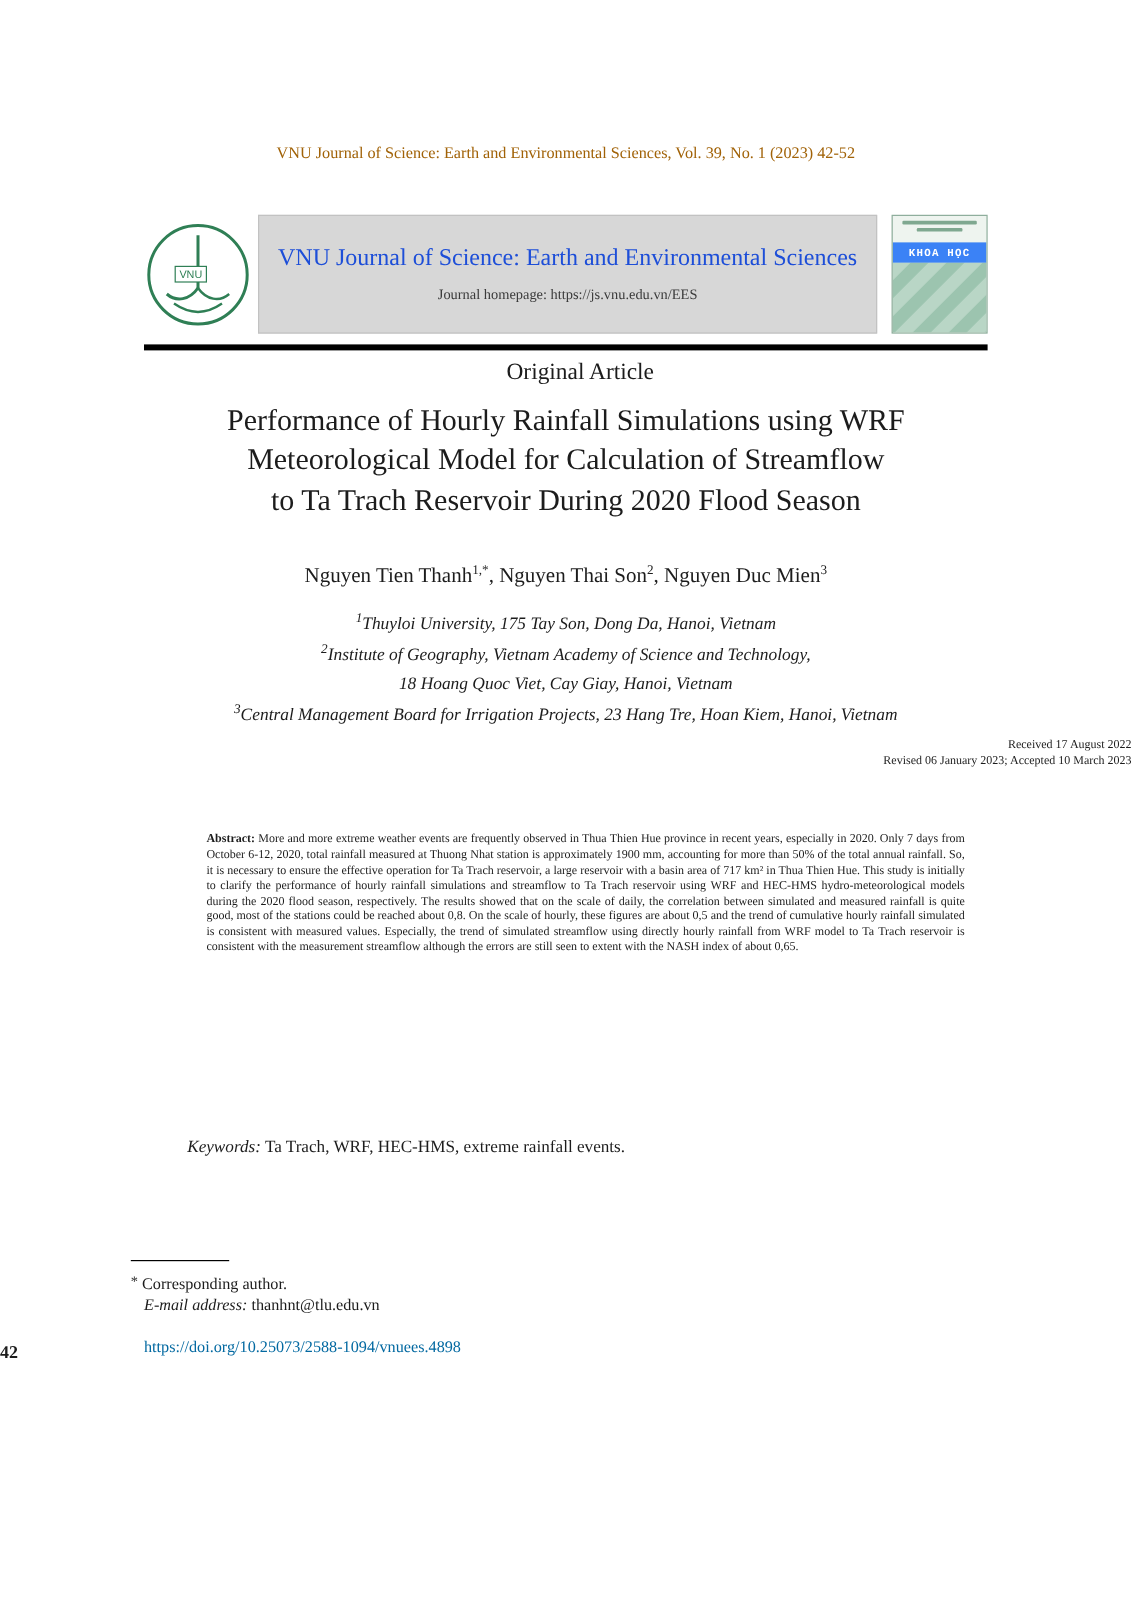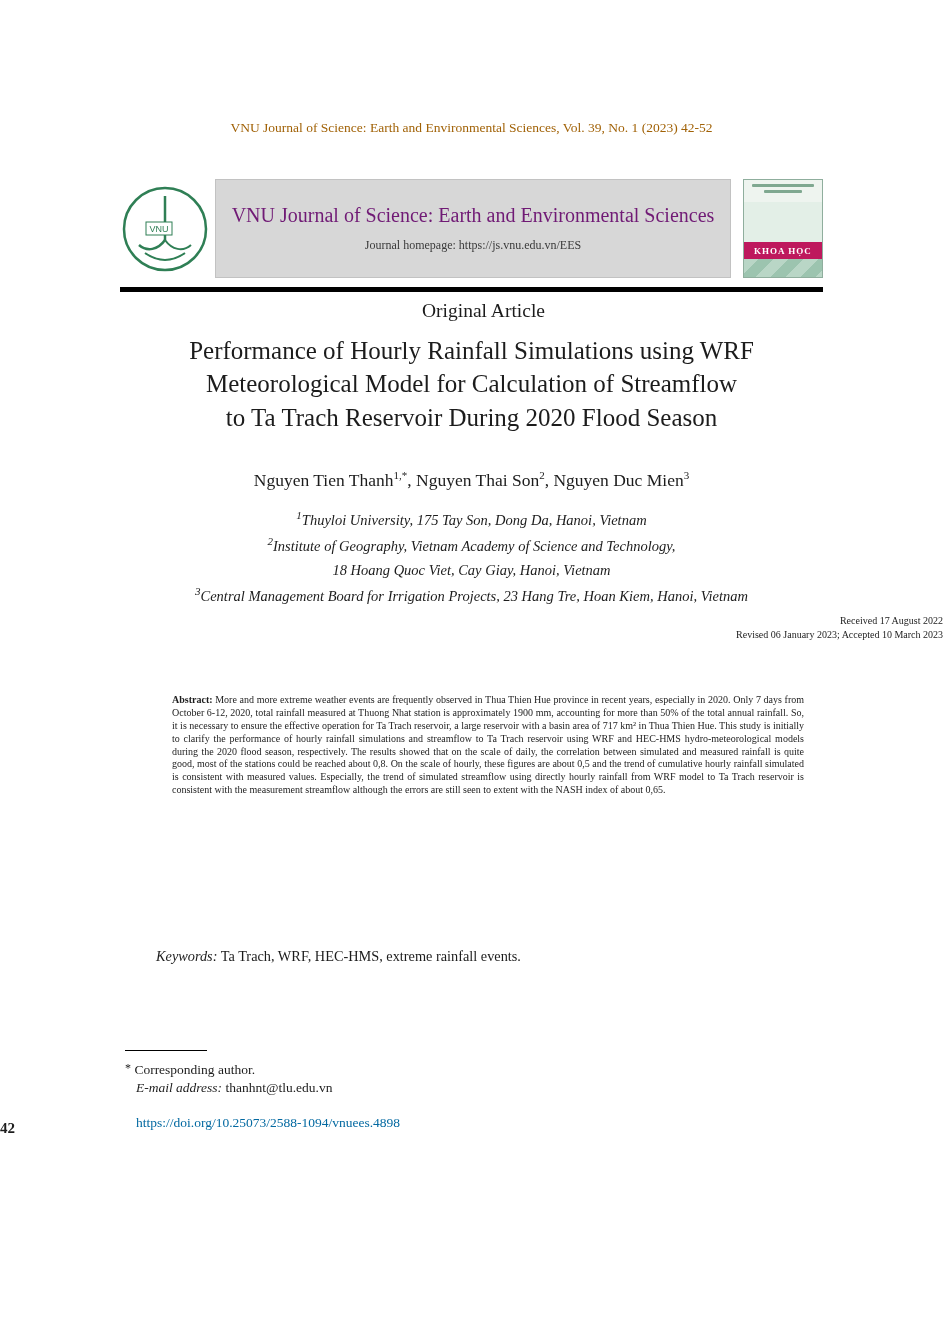--- a/index.html
+++ b/index.html
@@ -22,36 +22,35 @@
   .banner {
     position: absolute; top: 179px; left: 120px; width: 703px; height: 99px;
     display: flex; align-items: center;
   }
   .logo-wrap { width: 95px; height: 99px; display: flex; align-items: center; }
   .masthead {
     width: 516px; height: 99px; background: #d7d7d7; border: 1px solid #c2c2c2;
     display: flex; flex-direction: column; align-items: center; justify-content: center;
     gap: 11px;
   }
-  .masthead-title { font-size: 20px; color: #701a75; }
+  .masthead-title { font-size: 20px; color: #1d4ed8; }
   .masthead-home { font-size: 12px; color: #3a3a3a; }
   .cover {
     margin-left: auto; width: 80px; height: 99px;
     border: 1px solid #8fae9d; background: #dcead f;
     display: flex; flex-direction: column; overflow: hidden; background: #e3efe7;
   }
   .cover-top { height: 22px; background: #eef4ef; padding: 4px 8px 0 8px; }
   .cover-top .tline { height: 3px; background: #7fa890; margin-bottom: 3px; border-radius: 1px; }
   .cover-top .tline.short { width: 60%; margin-left: 20%; }
   .cover-band {
-    height: 17px; background: #be185d; color: #ffffff;
+    height: 17px; background: #3b82f6; color: #ffffff;
     font-size: 9px; font-weight: bold; letter-spacing: 1px;
     display: flex; align-items: center; justify-content: center;
-    font-family: Liberation Serif, serif;
-    margin-top: 40px;
+    font-family: Liberation Mono, monospace;
   }
   .cover-body {
     flex: 1;
     background:
       linear-gradient(135deg, #b9d6c6 25%, #9cc4af 25% 50%, #b9d6c6 50% 75%, #9cc4af 75%);
     background-size: 30px 30px;
   }
 
   .rule {
     position: absolute; top: 287px; left: 120px; width: 703px; height: 5px;
@@ -88,21 +87,21 @@
   }
   .abstract .label { font-weight: bold; }
   .keywords {
     position: absolute; top: 948px; left: 156px; width: 632px;
     font-size: 14.3px;
   }
   .keywords .label { font-style: italic; }
 
   
   .footnote {
-    position: absolute; top: 1050px; left: 125px; width: 420px;
+    position: absolute; top: 1050px; left: 109px; width: 420px;
     font-size: 13.5px; line-height: 1.35;
   }
   .footnote-rule { width: 82px; height: 1px; background: #000; margin-bottom: 9px; }
   .footnote .marker { font-size: 12px; vertical-align: 2px; }
   .footnote .indent { padding-left: 11px; }
   .footnote .email-label { font-style: italic; }
   .footnote .doi { margin-top: 17px; padding-left: 11px; color: #0369a1; }
 
   .page-number {
     position: absolute; top: 1120px; left: 0; width: 100%;

